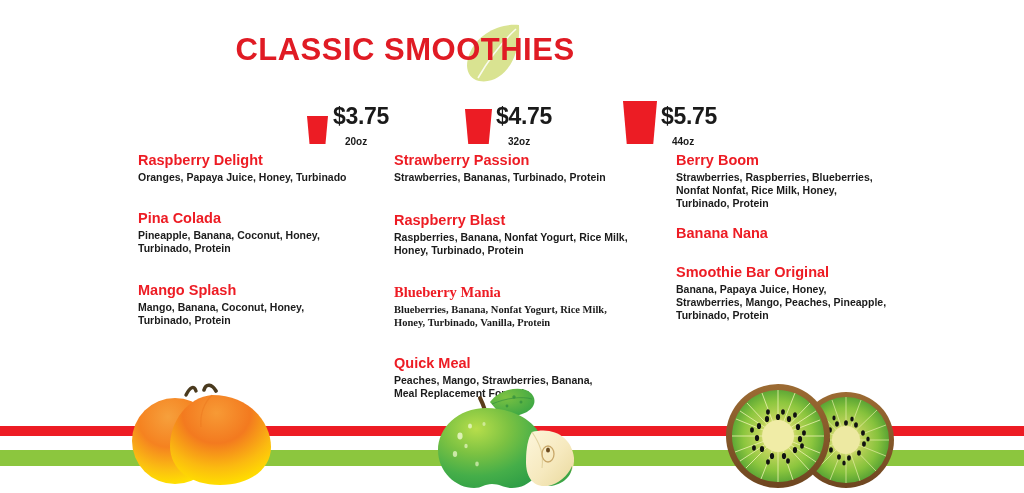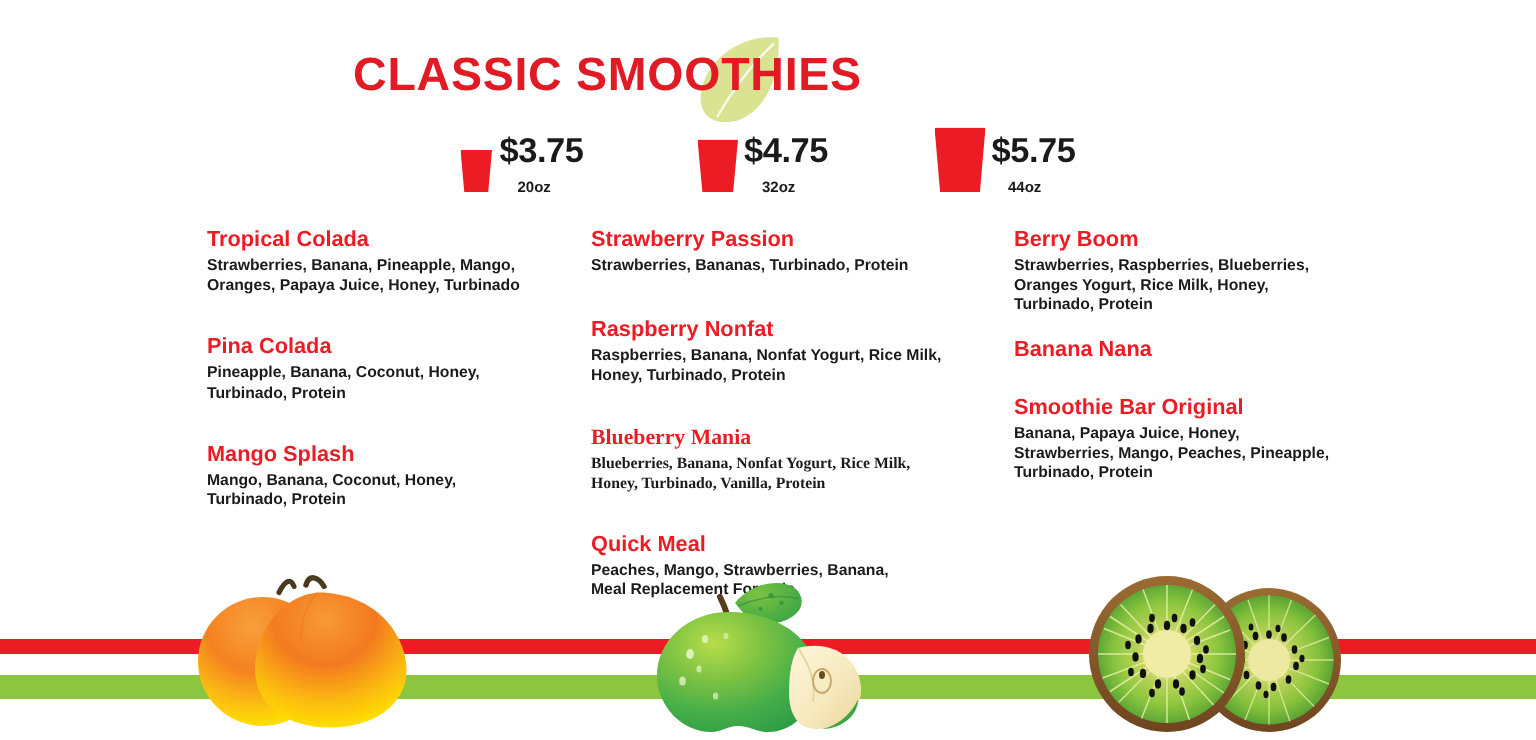--- a/index.html
+++ b/index.html
@@ -18,21 +18,21 @@
   }
   #title-text{
     position:absolute;left:0;top:22px;width:810px;
     text-align:center;
     font-size:31px;font-weight:bold;letter-spacing:0.5px;
     color:#E01B24;
     white-space:nowrap;
   }
 
   
-  #price-row{position:absolute;left:0;top:84px;width:1024px;height:50px;}
+  #price-row{position:absolute;left:0;top:100px;width:1024px;height:50px;}
   .price-group{position:absolute;bottom:0;height:50px;}
   .cup{position:absolute;bottom:6px;background:#EC1C24;}
   .price-txt{
     position:absolute;bottom:20px;
     font-size:23px;font-weight:bold;color:#1a1a1a;white-space:nowrap;
     letter-spacing:-0.3px;
   }
   .oz-txt{
     position:absolute;bottom:3px;
     font-size:10px;font-weight:bold;color:#1a1a1a;white-space:nowrap;
@@ -107,23 +107,22 @@
     <div class="price-group">
       <div id="cup-3" class="cup"></div>
       <div id="price-3" class="price-txt">$5.75</div>
       <div id="oz-3" class="oz-txt">44oz</div>
     </div>
 
   </div>
 
   <div id="col-1" class="menu-col">
       <div class="menu-item">
-        <div class="item-name">Tropical Colada</div>
-        <div class="item-desc">
-          <div>Strawberries, Banana, Pineapple, Mango,</div>
+        <div class="item-name">Raspberry Delight</div>
+        <div class="item-desc">
           <div>Oranges, Papaya Juice, Honey, Turbinado</div>
         </div>
       </div>
       <div class="menu-item" style="margin-top: 26px;">
         <div class="item-name">Pina Colada</div>
         <div class="item-desc">
           <div>Pineapple, Banana, Coconut, Honey,</div>
           <div>Turbinado, Protein</div>
         </div>
       </div>
@@ -136,21 +135,21 @@
       </div>
     </div>
   <div id="col-2" class="menu-col">
       <div class="menu-item">
         <div class="item-name">Strawberry Passion</div>
         <div class="item-desc">
           <div>Strawberries, Bananas, Turbinado, Protein</div>
         </div>
       </div>
       <div class="menu-item" style="margin-top: 28px;">
-        <div class="item-name">Raspberry Nonfat</div>
+        <div class="item-name">Raspberry Blast</div>
         <div class="item-desc">
           <div>Raspberries, Banana, Nonfat Yogurt, Rice Milk,</div>
           <div>Honey, Turbinado, Protein</div>
         </div>
       </div>
       <div class="menu-item" style="margin-top: 26px; font-family: Liberation Serif, serif;">
         <div class="item-name">Blueberry Mania</div>
         <div class="item-desc">
           <div>Blueberries, Banana, Nonfat Yogurt, Rice Milk,</div>
           <div>Honey, Turbinado, Vanilla, Protein</div>
@@ -162,21 +161,21 @@
           <div>Peaches, Mango, Strawberries, Banana,</div>
           <div>Meal Replacement Formula</div>
         </div>
       </div>
     </div>
   <div id="col-3" class="menu-col">
       <div class="menu-item">
         <div class="item-name">Berry Boom</div>
         <div class="item-desc">
           <div>Strawberries, Raspberries, Blueberries,</div>
-          <div>Oranges Yogurt, Rice Milk, Honey,</div>
+          <div>Nonfat Nonfat, Rice Milk, Honey,</div>
           <div>Turbinado, Protein</div>
         </div>
       </div>
       <div class="menu-item" style="margin-top: 14px;">
         <div class="item-name">Banana Nana</div>
       </div>
       <div class="menu-item" style="margin-top: 22px;">
         <div class="item-name">Smoothie Bar Original</div>
         <div class="item-desc">
           <div>Banana, Papaya Juice, Honey,</div>

